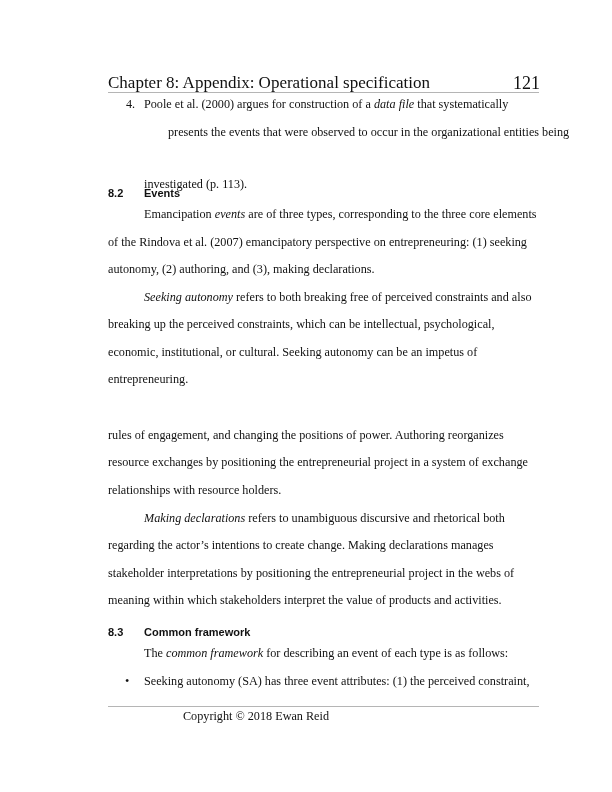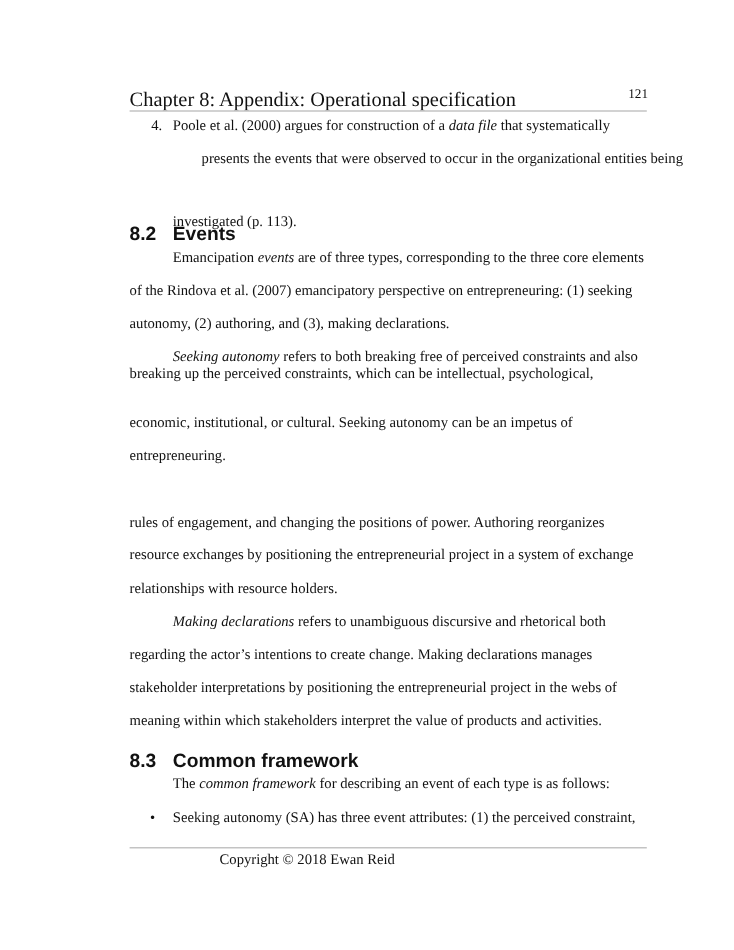--- a/index.html
+++ b/index.html
@@ -3,28 +3,28 @@
 <meta charset="utf-8">
 <style>
   html, body { margin: 0; padding: 0; }
   body {
     width: 612px; height: 792px; background: #ffffff; position: relative; overflow: hidden;
     font-family: "Liberation Serif", serif; color: #111111;
   }
   .page { position: absolute; left: 0; top: 0; width: 612px; height: 792px; }
   .abs { position: absolute; white-space: nowrap; }
   .header-title { left: 108px; top: 73px; font-size: 17px; }
-  .header-page { right: 72px; top: 73px; font-size: 11px; }
+  .header-page { right: 72px; top: 73px; font-size: 18px; }
   .rule { position: absolute; left: 108px; width: 431px; height: 0; border-top: 1px solid #b5b5b5; }
   .rule.top { top: 92px; }
   .rule.bottom { top: 706px; }
   .body-line { font-size: 12.2px; left: 108px; }
   .indent { left: 144px; text-align: right; }
   .num { left: 126px; }
-  .h2 { font-family: "Liberation Sans", sans-serif; font-weight: bold; font-size: 16px; left: 108px; }
+  .h2 { font-family: "Liberation Sans", sans-serif; font-weight: bold; font-size: 11px; left: 108px; }
   .h2 .sec-label { display: inline-block; }
   .bullet { left: 125px; }
   i { font-style: italic; }
   .footer { left: 0; width: 512px; text-align: center; top: 709px; font-size: 12.2px; }
 </style>
 </head>
 <body>
 
 <div class="page">
 
@@ -39,21 +39,21 @@
 
   <div class="abs h2" style="top:187px;">
     <span class="sec-label" style="width:36px;">8.2</span><span>Events</span>
   </div>
 
   <div class="abs body-line indent" style="top:207px;"><span>Emancipation </span><i>events</i><span> are of three types, corresponding to the three core elements</span></div>
   <div class="abs body-line" style="top:235px;">of the Rindova et al. (2007) emancipatory perspective on entrepreneuring: (1) seeking</div>
   <div class="abs body-line" style="top:262px;">autonomy, (2) authoring, and (3), making declarations.</div>
 
   <div class="abs body-line indent" style="top:290px;"><span></span><i>Seeking autonomy</i><span> refers to both breaking free of perceived constraints and also</span></div>
-  <div class="abs body-line" style="top:304px;">breaking up the perceived constraints, which can be intellectual, psychological,</div>
+  <div class="abs body-line" style="top:317px;">breaking up the perceived constraints, which can be intellectual, psychological,</div>
   <div class="abs body-line" style="top:345px;">economic, institutional, or cultural.  Seeking autonomy can be an impetus of</div>
   <div class="abs body-line" style="top:372px;">entrepreneuring.</div>
 
   <div class="abs body-line" style="top:428px;">rules of engagement, and changing the positions of power.  Authoring reorganizes</div>
   <div class="abs body-line" style="top:455px;">resource exchanges by positioning the entrepreneurial project in a system of exchange</div>
   <div class="abs body-line" style="top:483px;">relationships with resource holders.</div>
 
   <div class="abs body-line indent" style="top:511px;"><span></span><i>Making declarations</i><span> refers to unambiguous discursive and rhetorical both</span></div>
   <div class="abs body-line" style="top:538px;">regarding the actor’s intentions to create change.  Making declarations manages</div>
   <div class="abs body-line" style="top:566px;">stakeholder interpretations by positioning the entrepreneurial project in the webs of</div>

